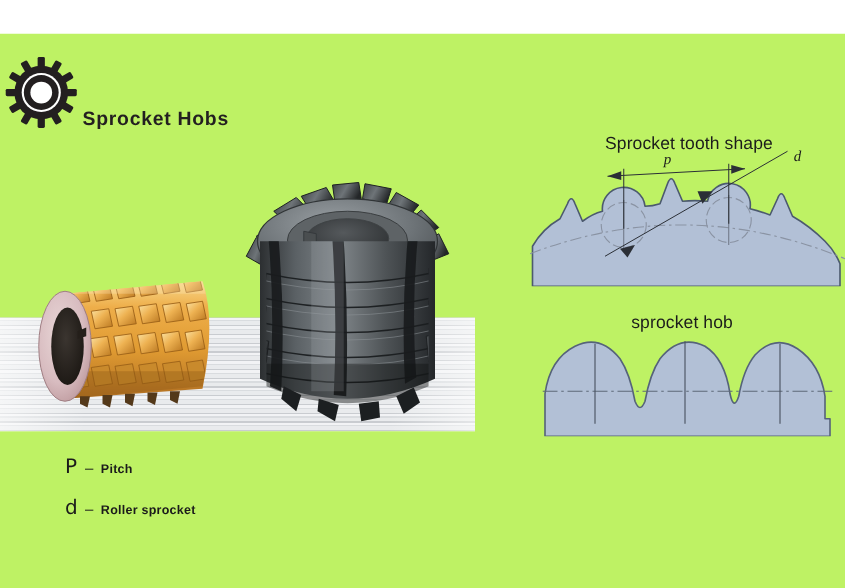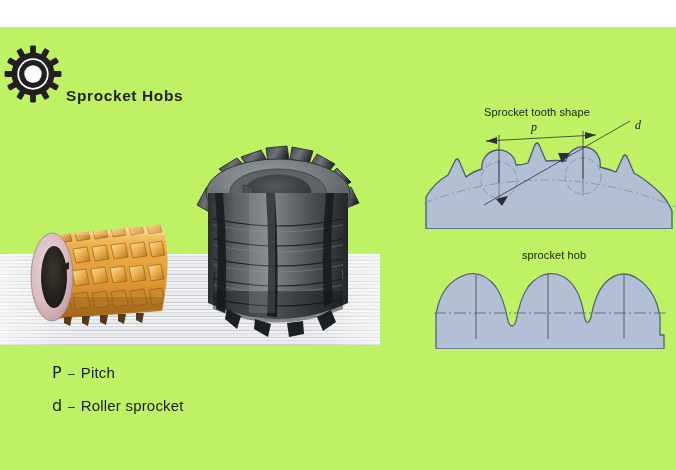--- a/index.html
+++ b/index.html
@@ -86,35 +86,35 @@
     font-family: "DejaVu Sans", sans-serif;
     font-size: 16px;
     font-weight: 400;
     width: 14px;
   }
   .legend-dash {
     font-size: 12px;
     margin: 0 6px 0 2px;
   }
   .legend-text {
-    font-size: 15px;
-    font-weight: normal;
+    font-size: 10px;
+    font-weight: bold;
     letter-spacing: .2px;
   }
 
   
   .diagram-caption {
     position: absolute;
-    font-size: 11px;
+    font-size: 14px;
     color: #1b1b1b;
     letter-spacing: .1px;
     white-space: nowrap;
   }
   #caption-tooth-shape { left: 484px; top: 79px; }
-  #caption-sprocket-hob { left: 522px; top: 222px; }
+  #caption-sprocket-hob { left: 505px; top: 222px; }
 
   #diagram-tooth-shape {
     position: absolute;
     left: 424px;
     top: 92px;
     width: 252px;
     height: 110px;
   }
   #diagram-sprocket-hob {
     position: absolute;

